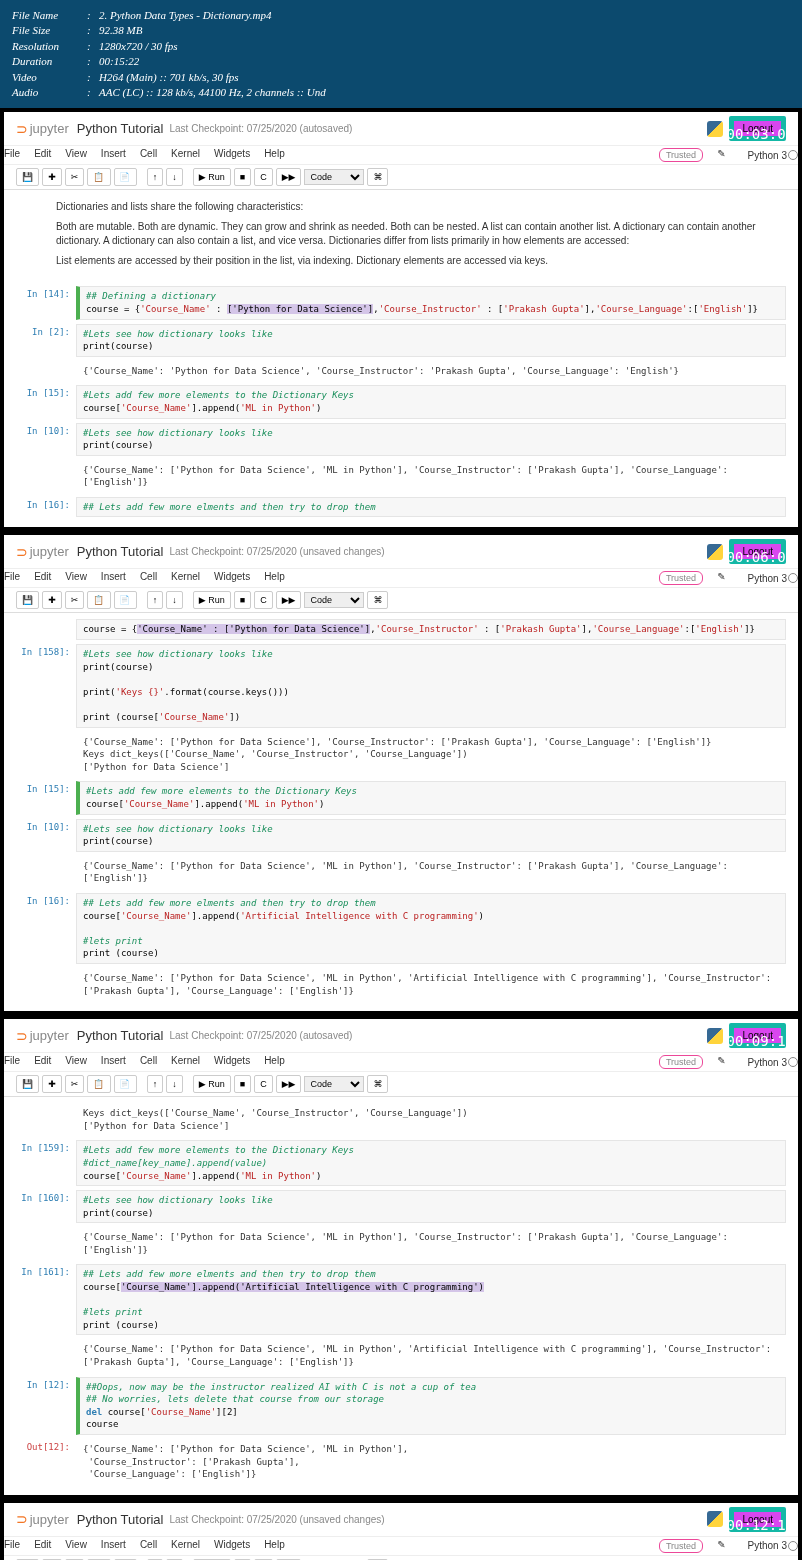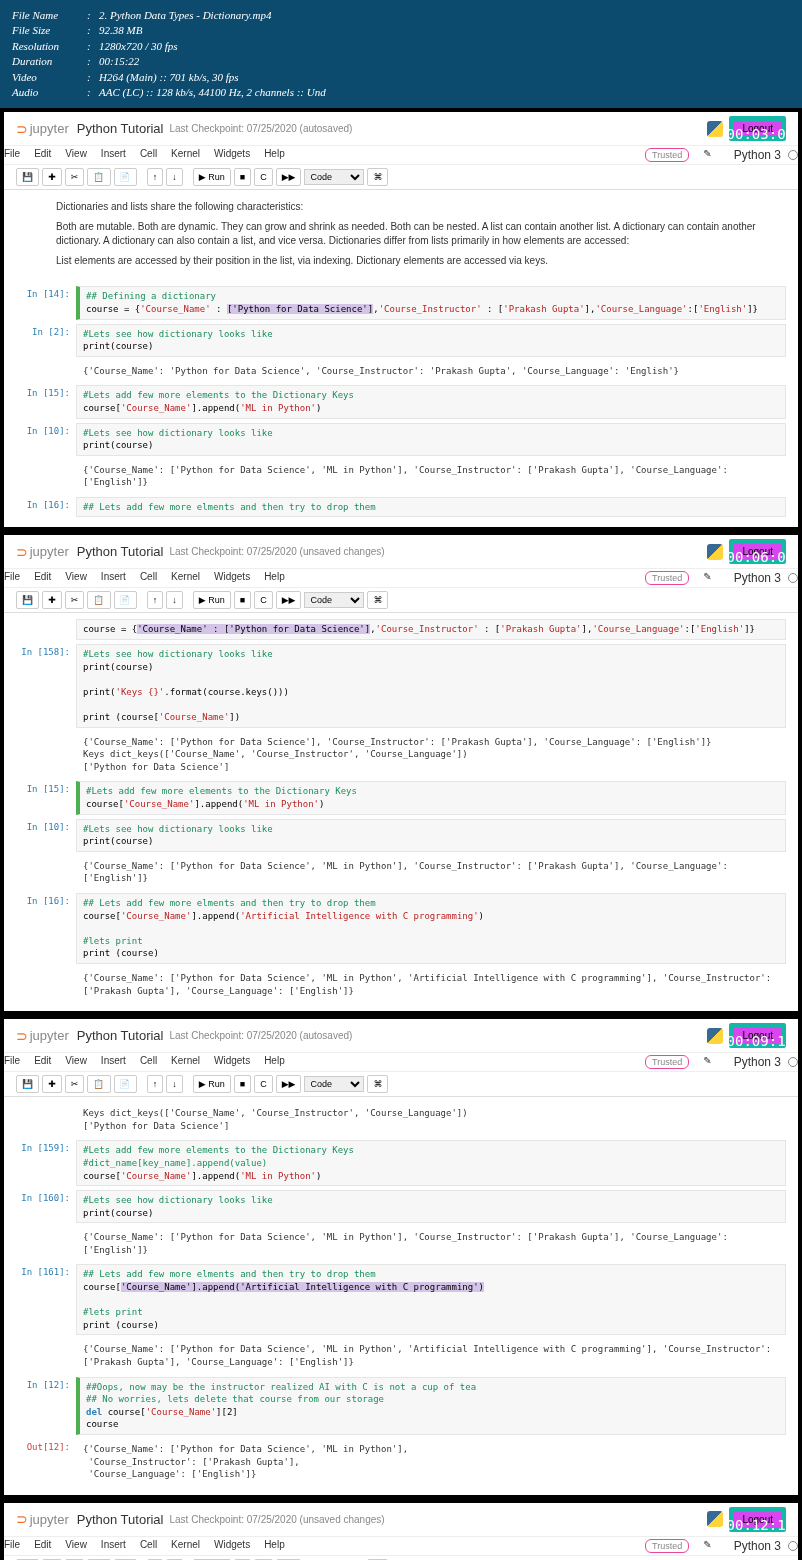--- a/index.html
+++ b/index.html
@@ -15,37 +15,37 @@
 .jp-logo{display:flex;align-items:center;gap:2px;margin-right:8px}
 .jp-logo-icon{color:#f37626;font-size:14px}
 .jp-logo-text{color:#888;font-size:13px}
 .jp-title{font-size:13px;color:#333;margin-right:6px}
 .jp-checkpoint{font-size:10px;color:#888}
 .jp-spacer{flex:1}
 .jp-py-icon{width:16px;height:16px;background:linear-gradient(135deg,#366994 50%,#ffd43b 50%);border-radius:3px;margin-right:6px}
 .jp-logout{border:5px solid #14b8a6;background:#d946ef;padding:2px 8px;font-size:10px;border-radius:2px}
 .jp-menubar{display:flex;padding:2px 0;gap:14px;font-size:10px;color:#333;border-bottom:1px solid #eee;}
 .jp-trusted{margin-left:auto;color:#888;font-size:9px;padding:1px 6px;border:1px solid #ec4899;border-radius:6px}
-.jp-kernel{display:flex;align-items:center;gap:7px;font-size:12px;color:#333;margin-left:8px}
+.jp-kernel{display:flex;align-items:center;gap:1px;font-size:10px;color:#333;margin-left:8px}
 .jp-kernel-dot{width:10px;height:10px;border:1px solid #888;border-radius:50%}
 .jp-toolbar{display:flex;padding:3px 12px;gap:3px;border-bottom:1px solid #ddd;align-items:center}
 .tb-btn{border:1px solid #ccc;background:#fff;padding:1px 5px;font-size:9px;border-radius:2px;min-width:16px;text-align:center;line-height:14px}
 .tb-sep{width:4px}
 .tb-select{border:1px solid #ccc;font-size:9px;padding:1px;min-width:60px}
 .nb-content{padding:6px 12px;background:#fff}
 .text-cell{padding:4px 0 4px 40px;margin-bottom:8px}
 .text-cell h3{font-size:12px;font-weight:bold;margin-bottom:6px}
 .text-cell p{font-size:10px;color:#333;margin-bottom:6px;line-height:1.4}
 .code-cell{display:flex;margin-bottom:4px;font-family:Menlo,Monaco,monospace;font-size:9px}
 .prompt{width:60px;text-align:right;padding:3px 6px 3px 0;color:#2e7eb3;flex-shrink:0}
 .prompt.out{color:#c44}
 .cell-body{flex:1;padding:3px 6px;line-height:1.4;border:1px solid transparent}
 .cell-body.input{background:#f7f7f7;border:1px solid #e5e5e5}
 .cell-body.input.active{border-left:4px solid #4caf50;background:#f7f7f7}
-.comment{color:#1a8f5c;}
+.comment{color:#1a8f5c;font-style:italic}
 .keyword{color:#2e7eb3;font-weight:bold}
 .string{color:#b22}
 .string-sel{background:#d4c5e8}
 .output-text{color:#333}
 </style>
 </head>
 <body>
 
 <div class="meta">
  <div class="meta-row">

